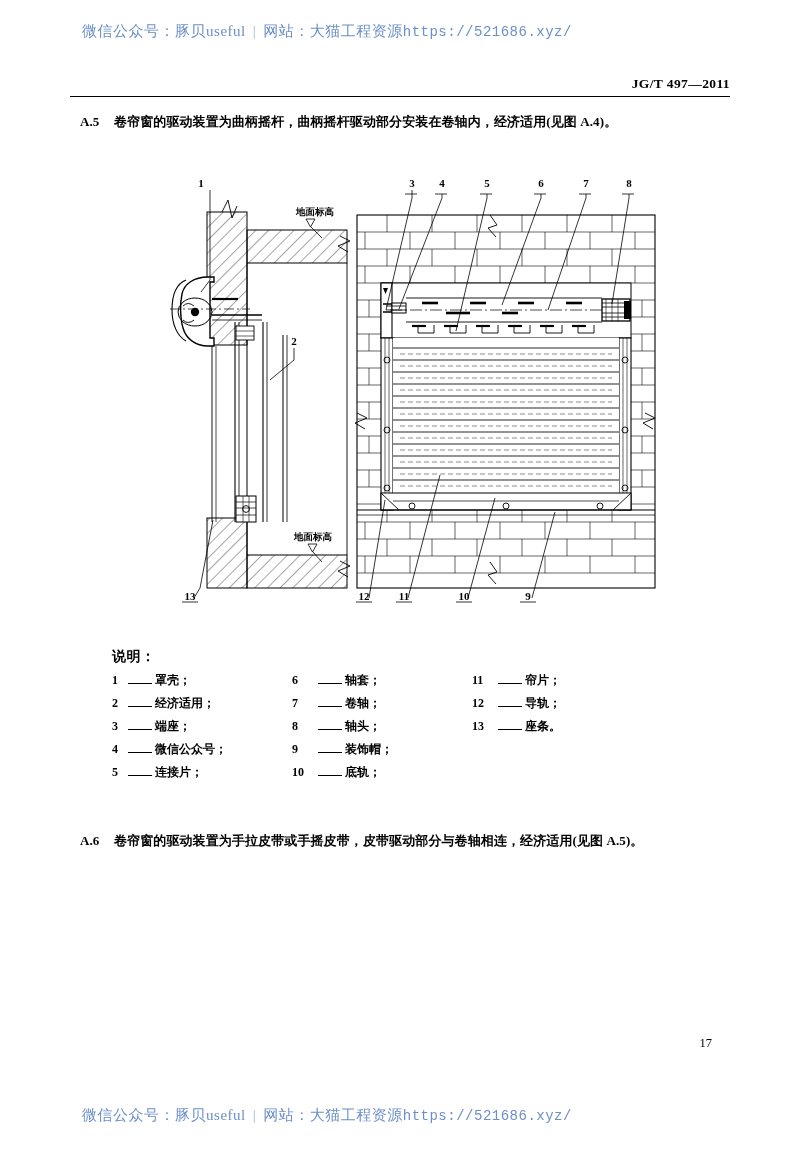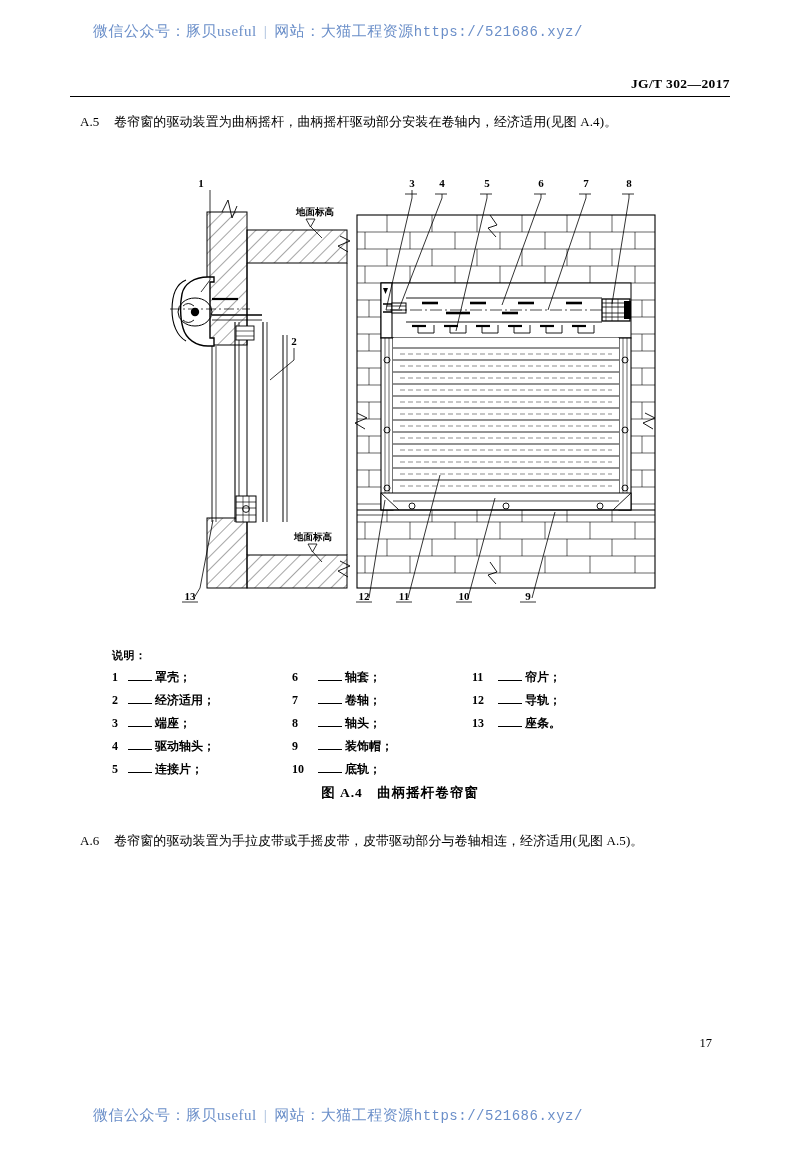--- a/index.html
+++ b/index.html
@@ -7,56 +7,56 @@
     width:800px;height:1168px;position:relative;
     background:#ffffff;
     font-family:"Liberation Serif","DejaVu Serif",serif;
     color:#000;
     overflow:hidden;
   }
   .page{position:absolute;inset:0;}
 
   
   .watermark{
-    position:absolute;left:14px;width:648px;text-align:center;
+    position:absolute;left:3px;width:648px;text-align:center;
     font-size:15px;letter-spacing:.5px;color:#6b8fc9;white-space:nowrap;
   }
   .watermark .sep{color:#9db5d8;padding:0 7px;}
   .watermark .url{font-family:"Liberation Mono","DejaVu Sans Mono",monospace;font-size:14px;}
   .wm-top{top:22px;}
   .wm-bottom{top:1106px;}
 
   
   .std-no{
     position:absolute;right:70px;top:76px;
     font-weight:bold;font-size:13.5px;letter-spacing:.4px;
   }
   .head-rule{
     position:absolute;left:70px;top:96px;width:660px;height:1px;background:#000;
   }
 
   
   .para{
     position:absolute;left:80px;width:655px;
-    font-size:13px;line-height:20px;font-weight:normal;
+    font-size:13px;line-height:20px;font-weight:bold;
     letter-spacing:.1px;
   }
   .para .num{display:inline-block;min-width:34px;}
   .p-a5{top:112px;}
   .p-a6{top:819px;margin-top:12px;}
 
   
   .fig-caption{
     position:absolute;left:0;width:800px;top:784px;text-align:center;
     font-size:13.5px;font-weight:bold;letter-spacing:1px;
   }
 
   
   .legend{position:absolute;left:112px;top:648px;width:560px;font-size:12px;}
-  .legend-title{font-weight:bold;letter-spacing:.5px;margin-bottom:6px;font-size:11px;}
+  .legend-title{font-weight:bold;letter-spacing:.5px;margin-bottom:6px;font-size:14px;}
   .legend-cols{display:flex;}
   .legend-col{display:flex;flex-direction:column;}
   .legend-col.c1{width:180px;}
   .legend-col.c2{width:180px;}
   .legend-col.c3{width:180px;}
   .legend-item{
     display:flex;align-items:baseline;height:23px;font-weight:bold;font-size:12px;
     white-space:nowrap;
   }
   .legend-item .lnum{display:inline-block;min-width:14px;text-align:left;}
@@ -83,21 +83,21 @@
 </style>
 </head>
 <body>
 
 <div class="page">
 
   <div class="watermark wm-top">
     <span>微信公众号：</span><span>豚贝useful</span><span class="sep">|</span><span>网站：</span><span>大猫工程资源</span><span class="url">https://521686.xyz/</span>
   </div>
 
-  <div class="std-no">JG/T 302—2017</div>
+  <div class="std-no">JG/T 497—2011</div>
   <div class="head-rule"></div>
 
   <div class="para p-a5">
     <span class="num">A.5</span><span>卷帘窗的驱动装置为曲柄摇杆，曲柄摇杆驱动部分安装在卷轴内，经济适用(见图 A.4)。</span>
   </div>
 
   <div class="figure">
   <svg width="520" height="450" viewBox="0 0 520 450" xmlns="http://www.w3.org/2000/svg">
     <defs>
       <pattern id="hatch" width="9" height="9" patternUnits="userSpaceOnUse" patternTransform="rotate(45)">
@@ -463,21 +463,21 @@
             <span>经济适用；</span>
           </div>
         <div class="legend-item">
             <span class="lnum">3</span>
             <span class="ldash"></span>
             <span>端座；</span>
           </div>
         <div class="legend-item">
             <span class="lnum">4</span>
             <span class="ldash"></span>
-            <span>驱动轴头；</span>
+            <span>微信公众号；</span>
           </div>
         <div class="legend-item">
             <span class="lnum">5</span>
             <span class="ldash"></span>
             <span>连接片；</span>
           </div>
       </div>
       <div class="legend-col c2">
         <div class="legend-item">
             <span class="lnum">6</span>
@@ -518,21 +518,20 @@
           </div>
         <div class="legend-item">
             <span class="lnum">13</span>
             <span class="ldash"></span>
             <span>座条。</span>
           </div>
       </div>
     </div>
   </div>
 
-  <div class="fig-caption">图 A.4　曲柄摇杆卷帘窗</div>
 
   <div class="para p-a6">
     <span class="num">A.6</span><span>卷帘窗的驱动装置为手拉皮带或手摇皮带，皮带驱动部分与卷轴相连，经济适用(见图 A.5)。</span>
   </div>
 
   <div class="page-num">17</div>
 
   <div class="watermark wm-bottom">
     <span>微信公众号：</span><span>豚贝useful</span><span class="sep">|</span><span>网站：</span><span>大猫工程资源</span><span class="url">https://521686.xyz/</span>
   </div>

